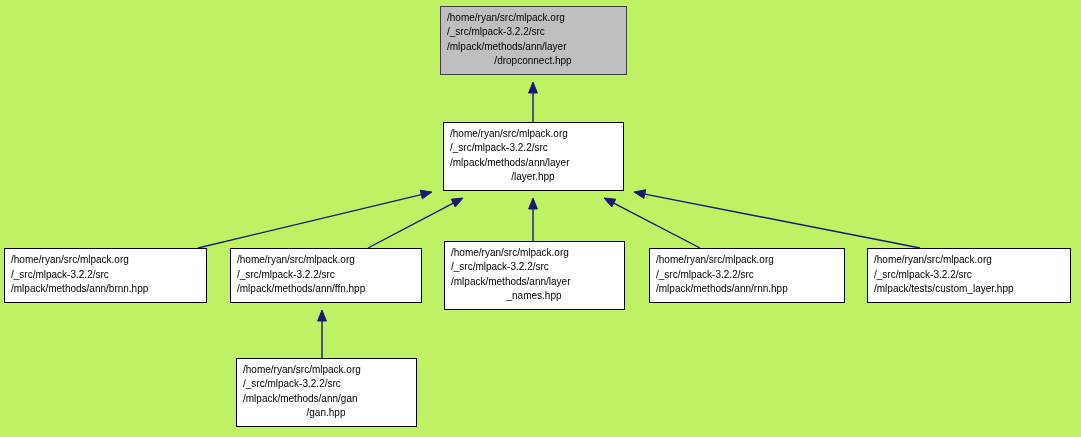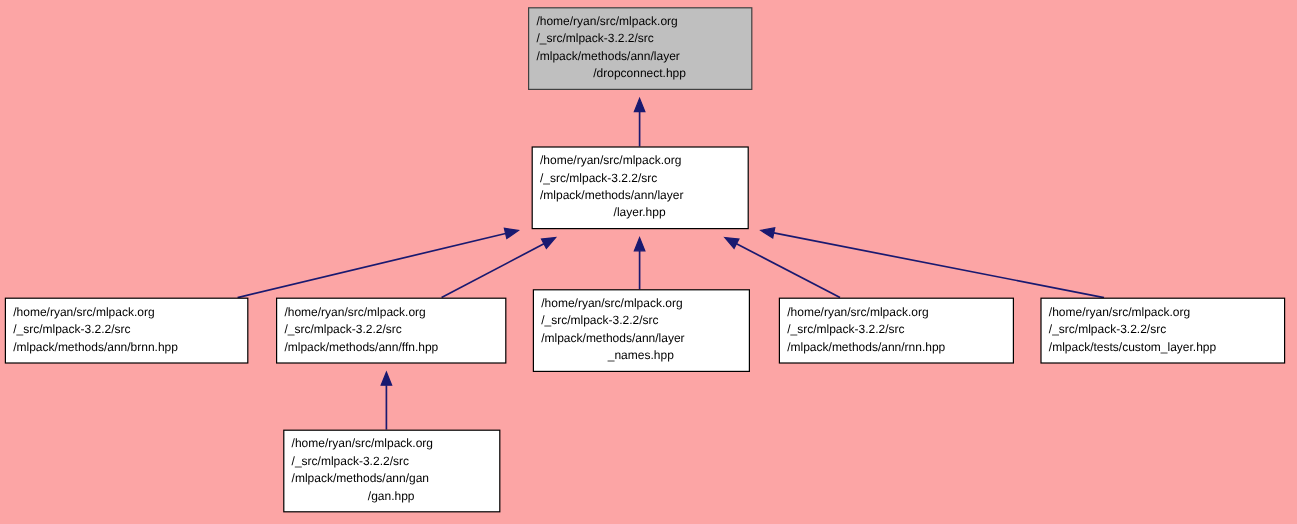--- a/index.html
+++ b/index.html
@@ -4,21 +4,21 @@
 <style>
   html, body {
     margin: 0;
     padding: 0;
     background: #ffffff;
   }
   #graph-root {
     position: relative;
     width: 1081px;
     height: 437px;
-    background: #fca5a5;
+    background: #bef264;
     font-family: "Liberation Sans", sans-serif;
     overflow: hidden;
   }
   svg#dep-graph {
     display: block;
     width: 1081px;
     height: 437px;
   }
   .node-box {
     fill: #ffffff;

